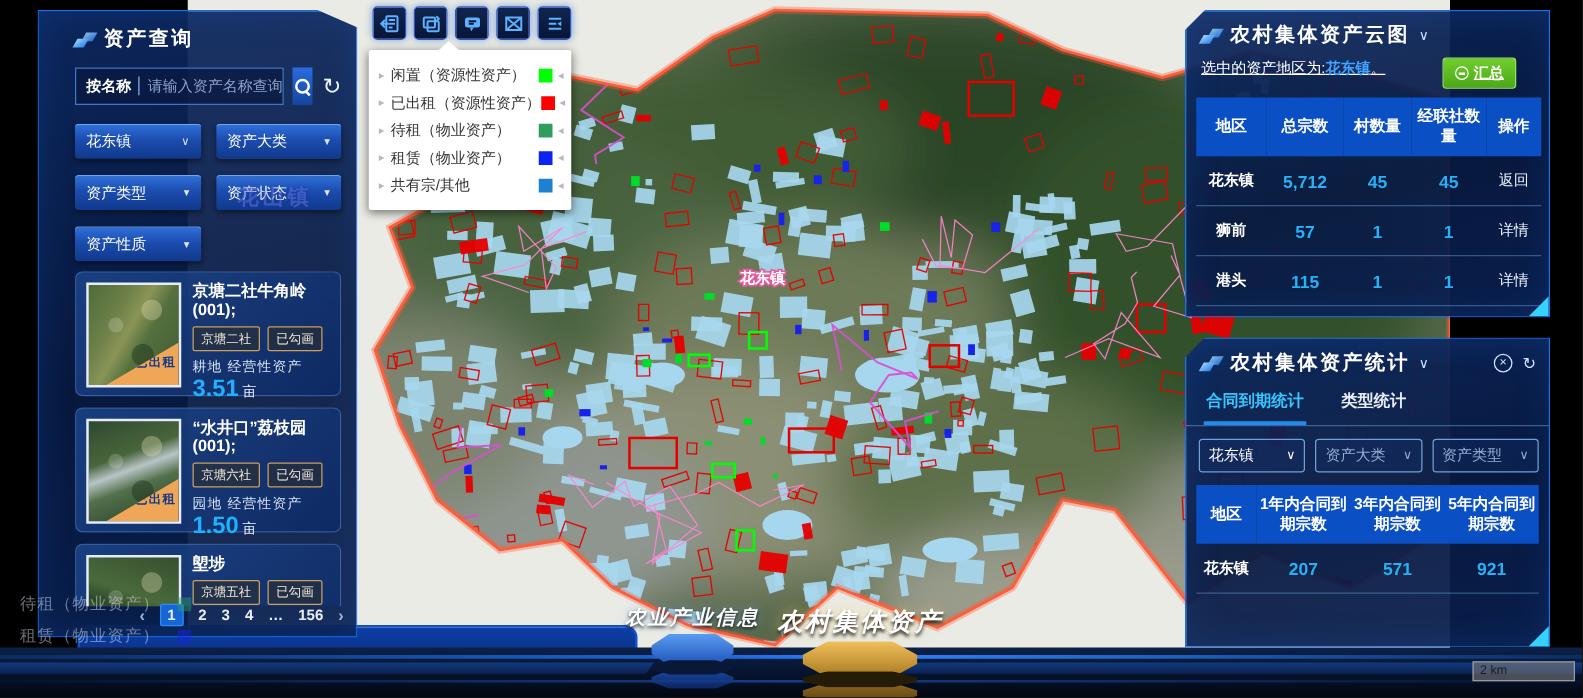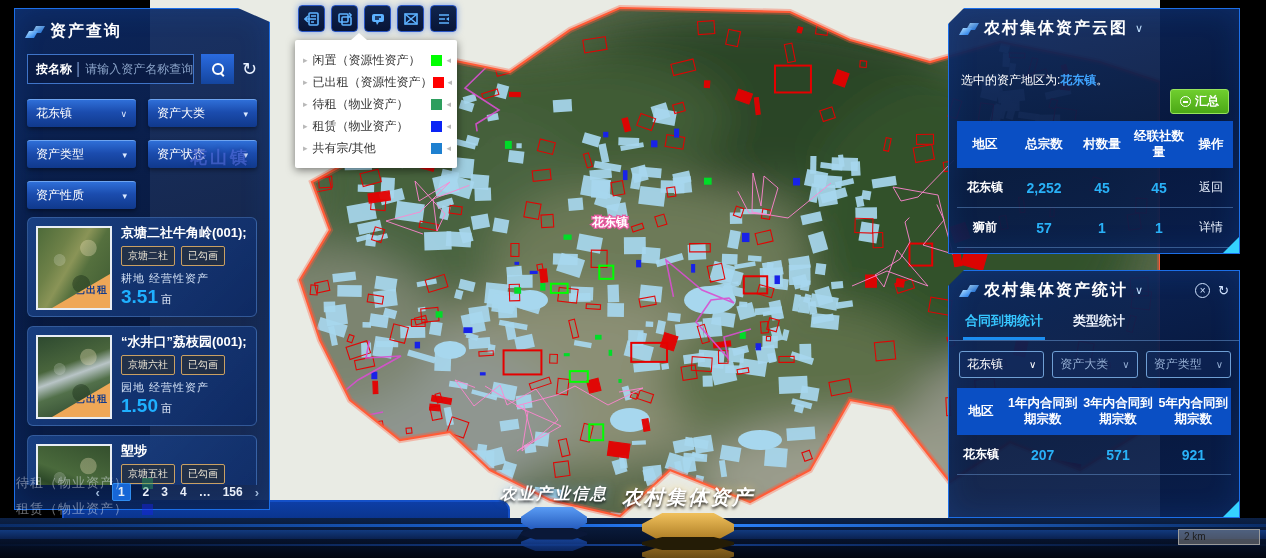--- a/index.html
+++ b/index.html
@@ -36,21 +36,21 @@
   .corner-br { position:absolute; right:0; bottom:0; width:0; height:0; border-style:solid;
     border-width:0 0 16px 16px; border-color:transparent transparent #35d2ff transparent; }
   .ptitle { display:flex; align-items:center; gap:7px; font-size:16px; font-weight:bold; letter-spacing:2px; }
   .wing { position:relative; width:16px; height:12px; flex:0 0 16px; }
   .wing i { position:absolute; display:block; background:linear-gradient(135deg,#9fd4ff,#2a7fe8); }
   .wing i:nth-child(1){ left:0; top:5px; width:9px; height:7px; transform:skewX(-30deg);}
   .wing i:nth-child(2){ left:7px; top:0; width:9px; height:7px; transform:skewX(-30deg); opacity:.85;}
   .chev { font-size:11px; color:#bfe0ff; font-weight:normal; }
 
   
-  .left-panel { left:14px; top:8px; width:256px; height:502px; clip-path:polygon(0 0, 224px 0, 256px 14px, 256px 100%, 0 100%); padding:12px 12px 8px 12px; }
+  .left-panel { left:30px; top:8px; width:256px; height:502px; clip-path:polygon(0 0, 224px 0, 256px 14px, 256px 100%, 0 100%); padding:12px 12px 8px 29px; }
   .search-row { display:flex; align-items:center; gap:8px; margin-top:12px; }
   .search-box { flex:1; display:flex; align-items:center; height:30px; border:1px solid #3f74c8; background:rgba(8,24,62,.7); }
   .search-box .lbl { font-size:12px; font-weight:bold; padding:0 4px 0 8px; white-space:nowrap; }
   .search-box .bar { color:#6f8cc0; }
   .search-box .ph { flex:1; font-size:12px; color:#8aa3c8; padding-left:5px; white-space:nowrap; overflow:hidden; }
   .search-btn { width:38px; height:30px; margin-left:-1px; background:linear-gradient(180deg,#2a6be0,#14459e); display:flex; align-items:center; justify-content:center; cursor:pointer; }
   .mag { position:relative; width:12px; height:12px; }
   .mag::before { content:""; position:absolute; left:0; top:0; width:8px; height:8px; border:2px solid #fff; border-radius:50%; }
   .mag::after { content:""; position:absolute; left:9px; top:9px; width:5px; height:2px; background:#fff; transform:rotate(45deg); transform-origin:0 0; }
   .refresh-ic { font-size:18px; color:#eaf2ff; cursor:pointer; line-height:1; }
@@ -108,24 +108,24 @@
   .lrow .ltxt { flex:1; font-size:12px; color:#333; padding-left:5px; white-space:nowrap; }
   .lrow .lchip { width:11px; height:11px; flex:0 0 11px; margin-right:4px; }
 
   
   .cloud-panel { left:948px; top:8px; width:292px; height:246px; clip-path:polygon(0 16px, 16px 0, 100% 0, 100% 100%, 0 100%); overflow:hidden; }
   .stats-panel { left:948px; top:270px; width:292px; height:248px; clip-path:polygon(0 16px, 16px 0, 100% 0, 100% 100%, 0 100%); }
   .phead { display:flex; align-items:center; padding:9px 10px 4px 12px; }
   .phead .sp { flex:1; }
   .ic-close, .ic-refresh { color:#cfe2ff; cursor:pointer; margin-left:8px; font-size:13px; line-height:1; }
   .ic-close { width:15px; height:15px; border:1.5px solid #cfe2ff; border-radius:50%; font-size:10px; display:inline-flex; align-items:center; justify-content:center; }
-  .subrow { display:flex; align-items:center; padding:3px 10px 7px 12px; font-size:12px; }
+  .subrow { display:flex; align-items:flex-start; padding:3px 26px 7px 12px; font-size:12px;text-decoration:underline; }
   .subrow .rg { color:#3fa4ff; font-weight:bold; }
   .sum-btn { margin-left:auto; display:flex; align-items:center; gap:4px; background:linear-gradient(180deg,#6fce2e,#4ca816);
-    border:1px solid #96e45c; color:#fff; font-size:12px; font-weight:bold; padding:3px 9px; border-radius:3px; cursor:pointer;margin-top:43px; }
+    border:1px solid #96e45c; color:#fff; font-size:12px; font-weight:bold; padding:3px 9px; border-radius:3px; cursor:pointer; }
   .sum-ic { width:11px; height:11px; border:1.3px solid #fff; border-radius:50%; display:inline-block; position:relative; }
   .sum-ic::after { content:""; position:absolute; left:2px; top:4px; width:5px; height:1.5px; background:#fff; }
   table.dt { width:calc(100% - 16px); margin:0 8px; border-collapse:collapse; table-layout:fixed; }
   .dt thead th { background:#0a4fc4; color:#fff; font-size:12.5px; font-weight:bold; padding:8px 2px; line-height:1.25; }
   .dt tbody td { text-align:center; font-size:12px; padding:11px 2px; border-bottom:1px solid rgba(110,160,220,.45); }
   .dt td.rg { color:#fff; font-weight:bold; }
   .dt td.num { color:#29b1f7; font-weight:bold; font-size:14px; }
   .dt td.act { color:#eaf2ff; cursor:pointer; }
   .tabs { display:flex; gap:26px; padding:2px 14px 0 14px; border-bottom:1px solid rgba(110,160,220,.5); }
   .tab { font-size:13px; font-weight:bold; color:#e8eef8; padding:5px 2px 7px 2px; cursor:pointer; }
@@ -922,21 +922,21 @@
         <th>地区</th>
         <th>总宗数</th>
         <th>村数量</th>
         <th>经联社数量</th>
         <th>操作</th>
       </tr>
         </thead>
       <tbody>
         <tr>
           <td class="rg">花东镇</td>
-          <td class="num">2,252</td>
+          <td class="num">5,712</td>
           <td class="num">45</td>
           <td class="num">45</td>
           <td class="act">返回</td>
         </tr>
         <tr>
           <td class="rg">狮前</td>
           <td class="num">57</td>
           <td class="num">1</td>
           <td class="num">1</td>
           <td class="act">详情</td>

